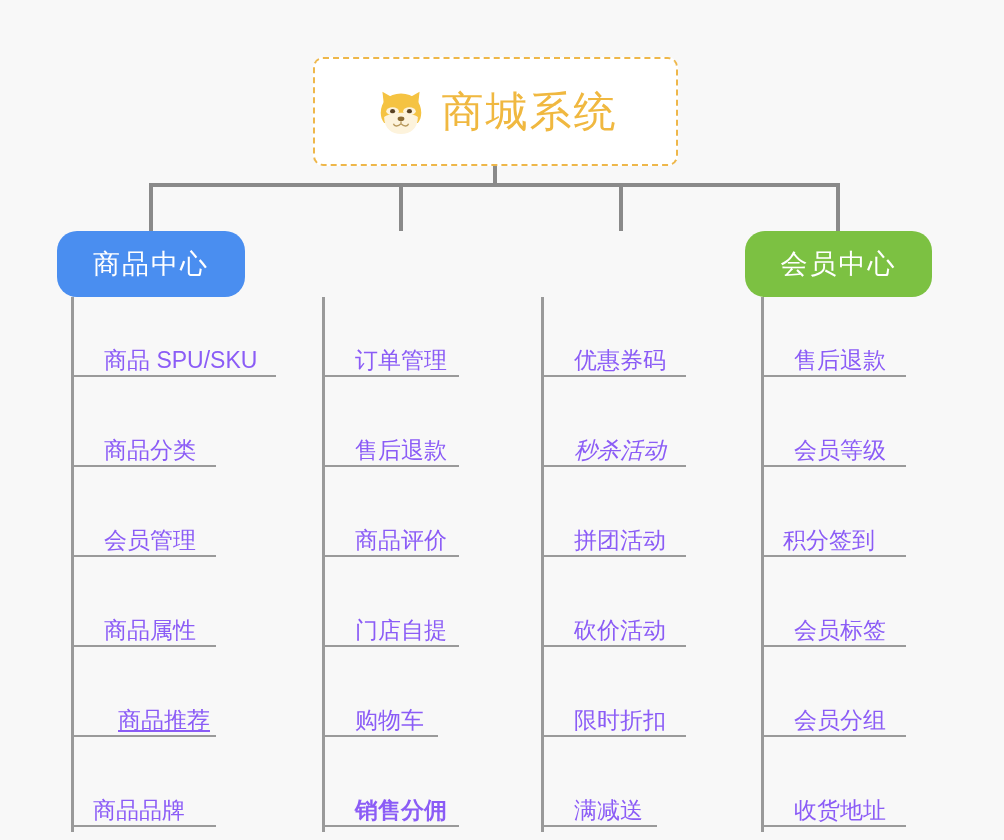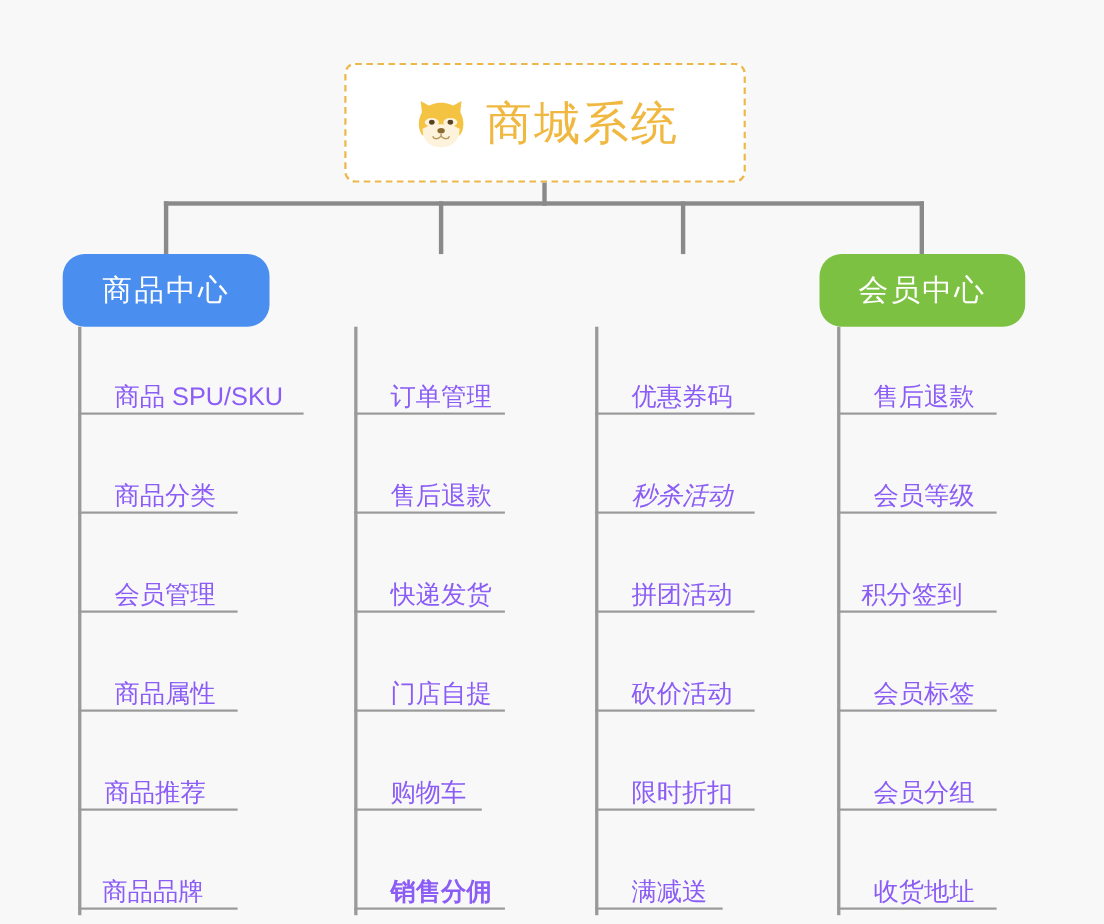--- a/index.html
+++ b/index.html
@@ -133,40 +133,40 @@
   </div>
   <div class="leaf" style="left:71px;top:533px;">
     <span class="leaf-label" style="left:33px;">会员管理</span>
     <span class="leaf-rule" style="width:145px;"></span>
   </div>
   <div class="leaf" style="left:71px;top:623px;">
     <span class="leaf-label" style="left:33px;">商品属性</span>
     <span class="leaf-rule" style="width:145px;"></span>
   </div>
   <div class="leaf" style="left:71px;top:713px;">
-    <span class="leaf-label" style="left:24px;">商品推荐</span>
+    <span class="leaf-label" style="left:47px;text-decoration:underline;">商品推荐</span>
     <span class="leaf-rule" style="width:145px;"></span>
   </div>
   <div class="leaf" style="left:71px;top:803px;">
     <span class="leaf-label" style="left:22px;">商品品牌</span>
     <span class="leaf-rule" style="width:145px;"></span>
   </div>
 
   <div class="spine" style="left:322px;top:273px;height:535px;"></div>
 
   <div class="leaf" style="left:322px;top:353px;">
     <span class="leaf-label" style="left:33px;">订单管理</span>
     <span class="leaf-rule" style="width:137px;"></span>
   </div>
   <div class="leaf" style="left:322px;top:443px;">
     <span class="leaf-label" style="left:33px;">售后退款</span>
     <span class="leaf-rule" style="width:137px;"></span>
   </div>
   <div class="leaf" style="left:322px;top:533px;">
-    <span class="leaf-label" style="left:33px;">快递发货</span>
+    <span class="leaf-label" style="left:33px;">商品评价</span>
     <span class="leaf-rule" style="width:137px;"></span>
   </div>
   <div class="leaf" style="left:322px;top:623px;">
     <span class="leaf-label" style="left:33px;">门店自提</span>
     <span class="leaf-rule" style="width:137px;"></span>
   </div>
   <div class="leaf" style="left:322px;top:713px;">
     <span class="leaf-label" style="left:33px;font-family:Liberation Serif, serif;">购物车</span>
     <span class="leaf-rule" style="width:116px;"></span>
   </div>

